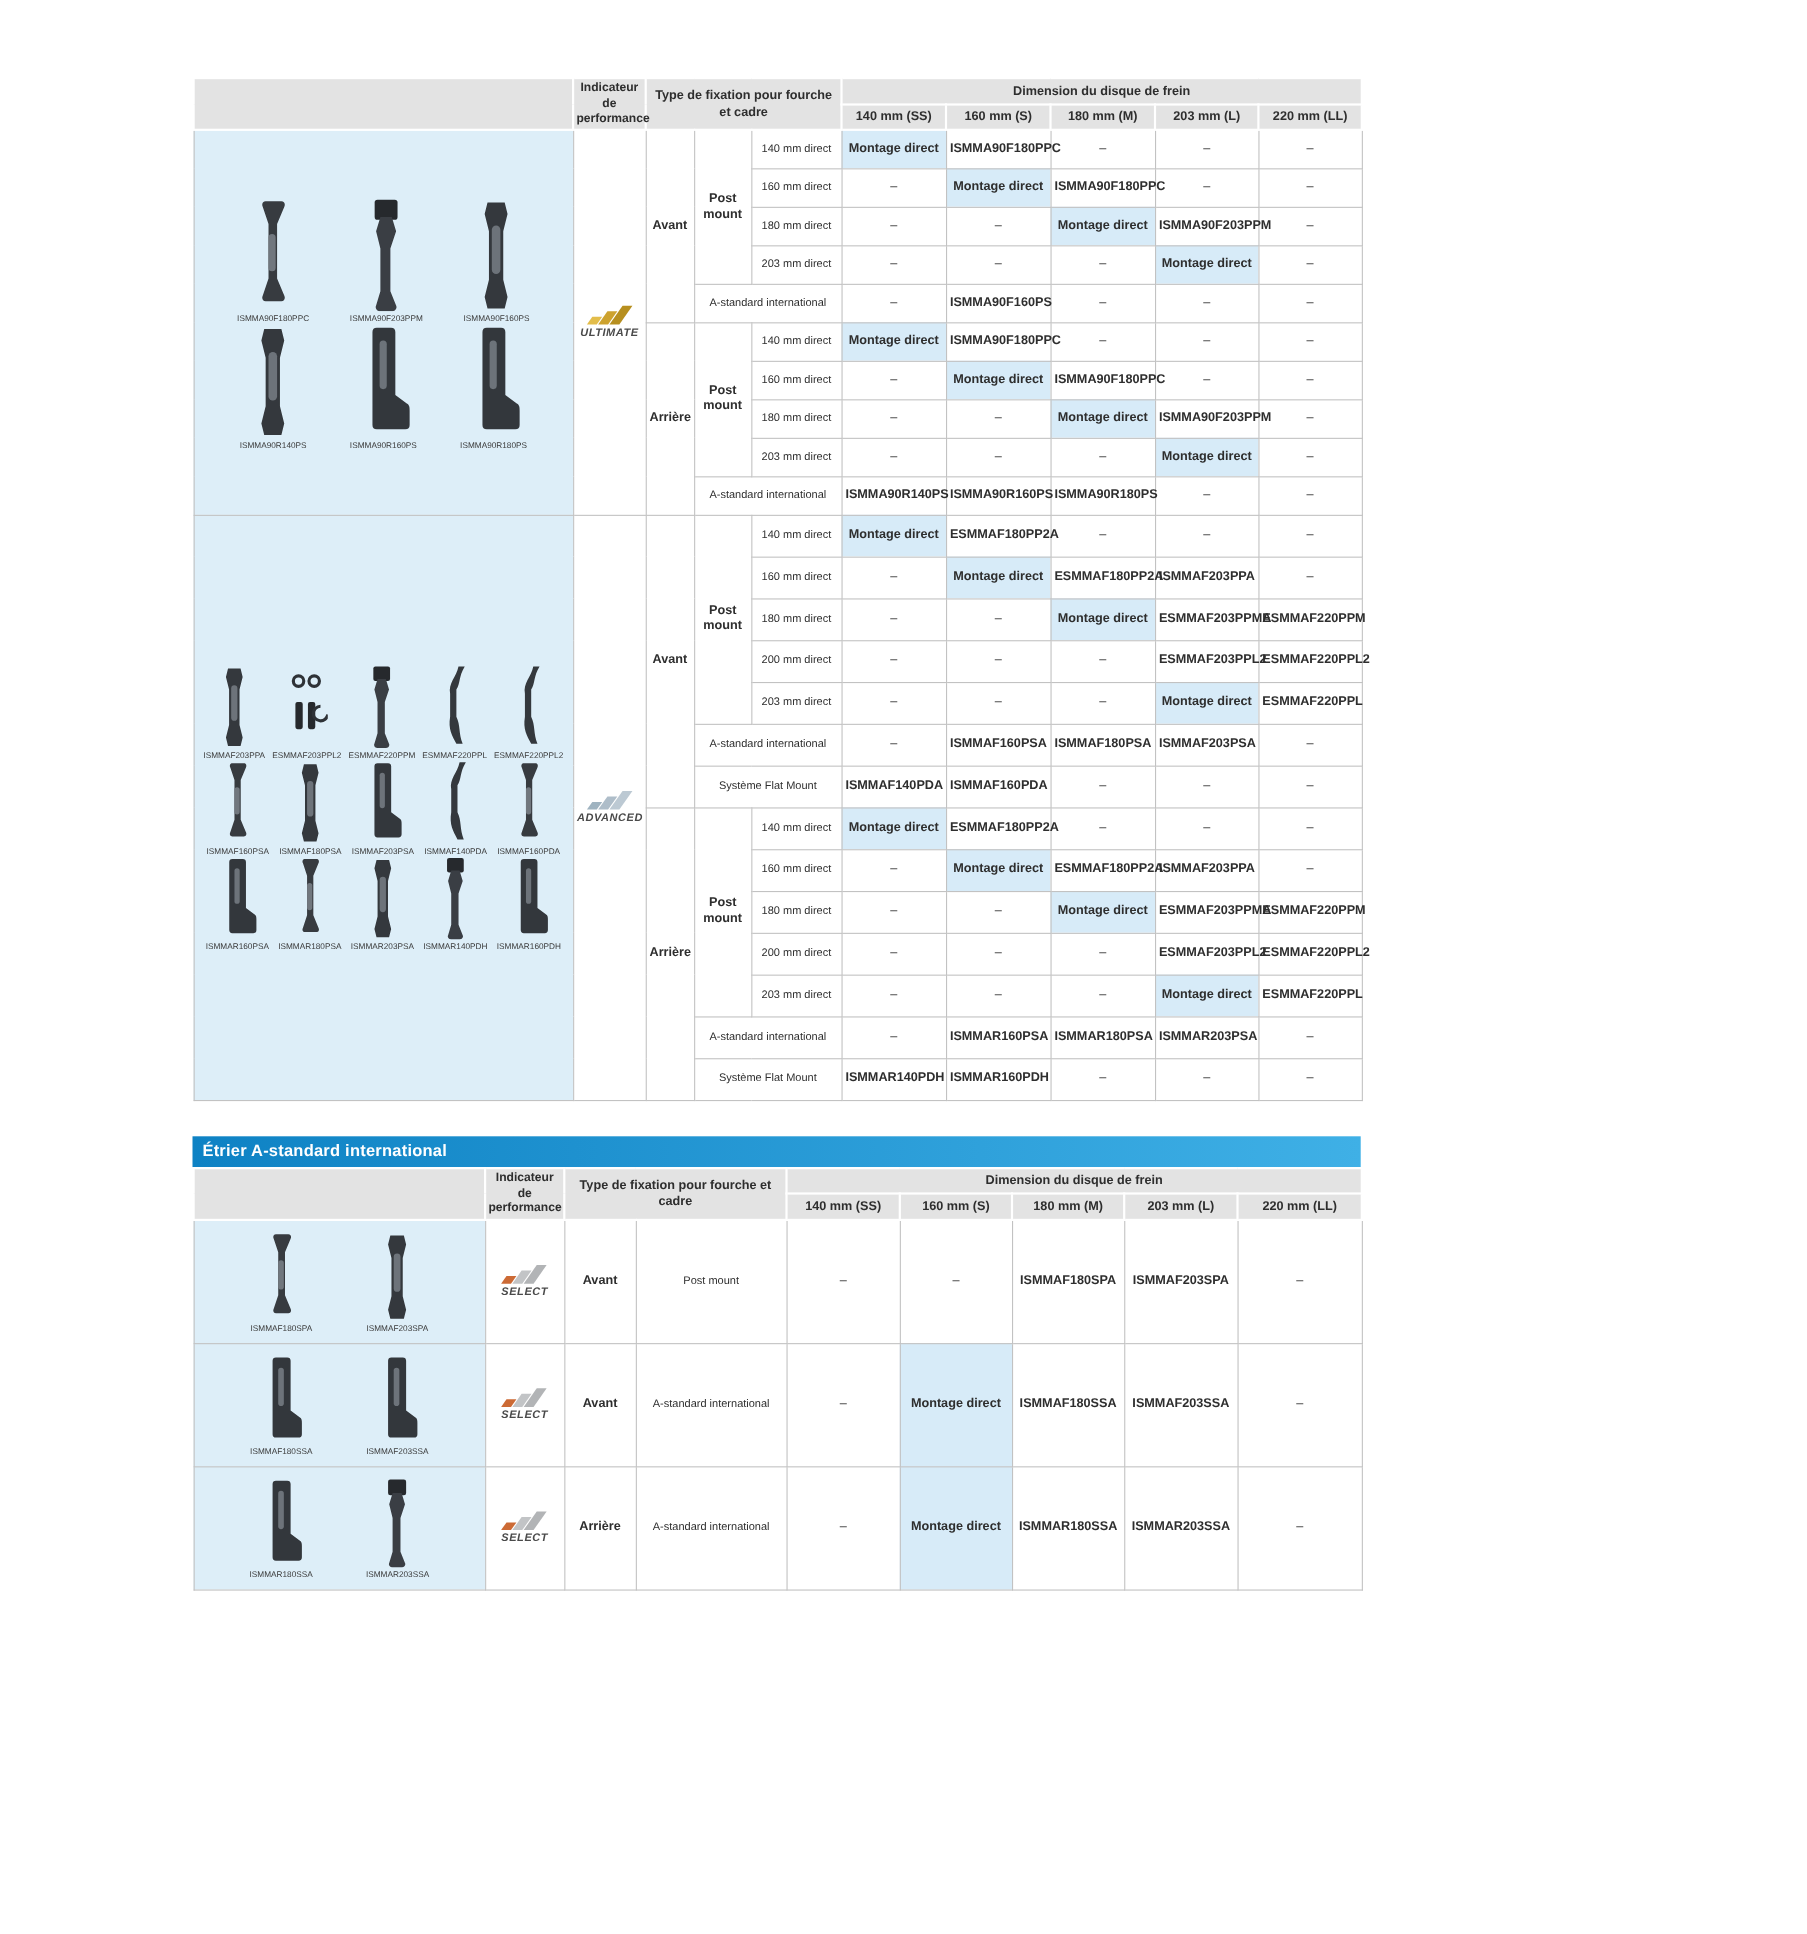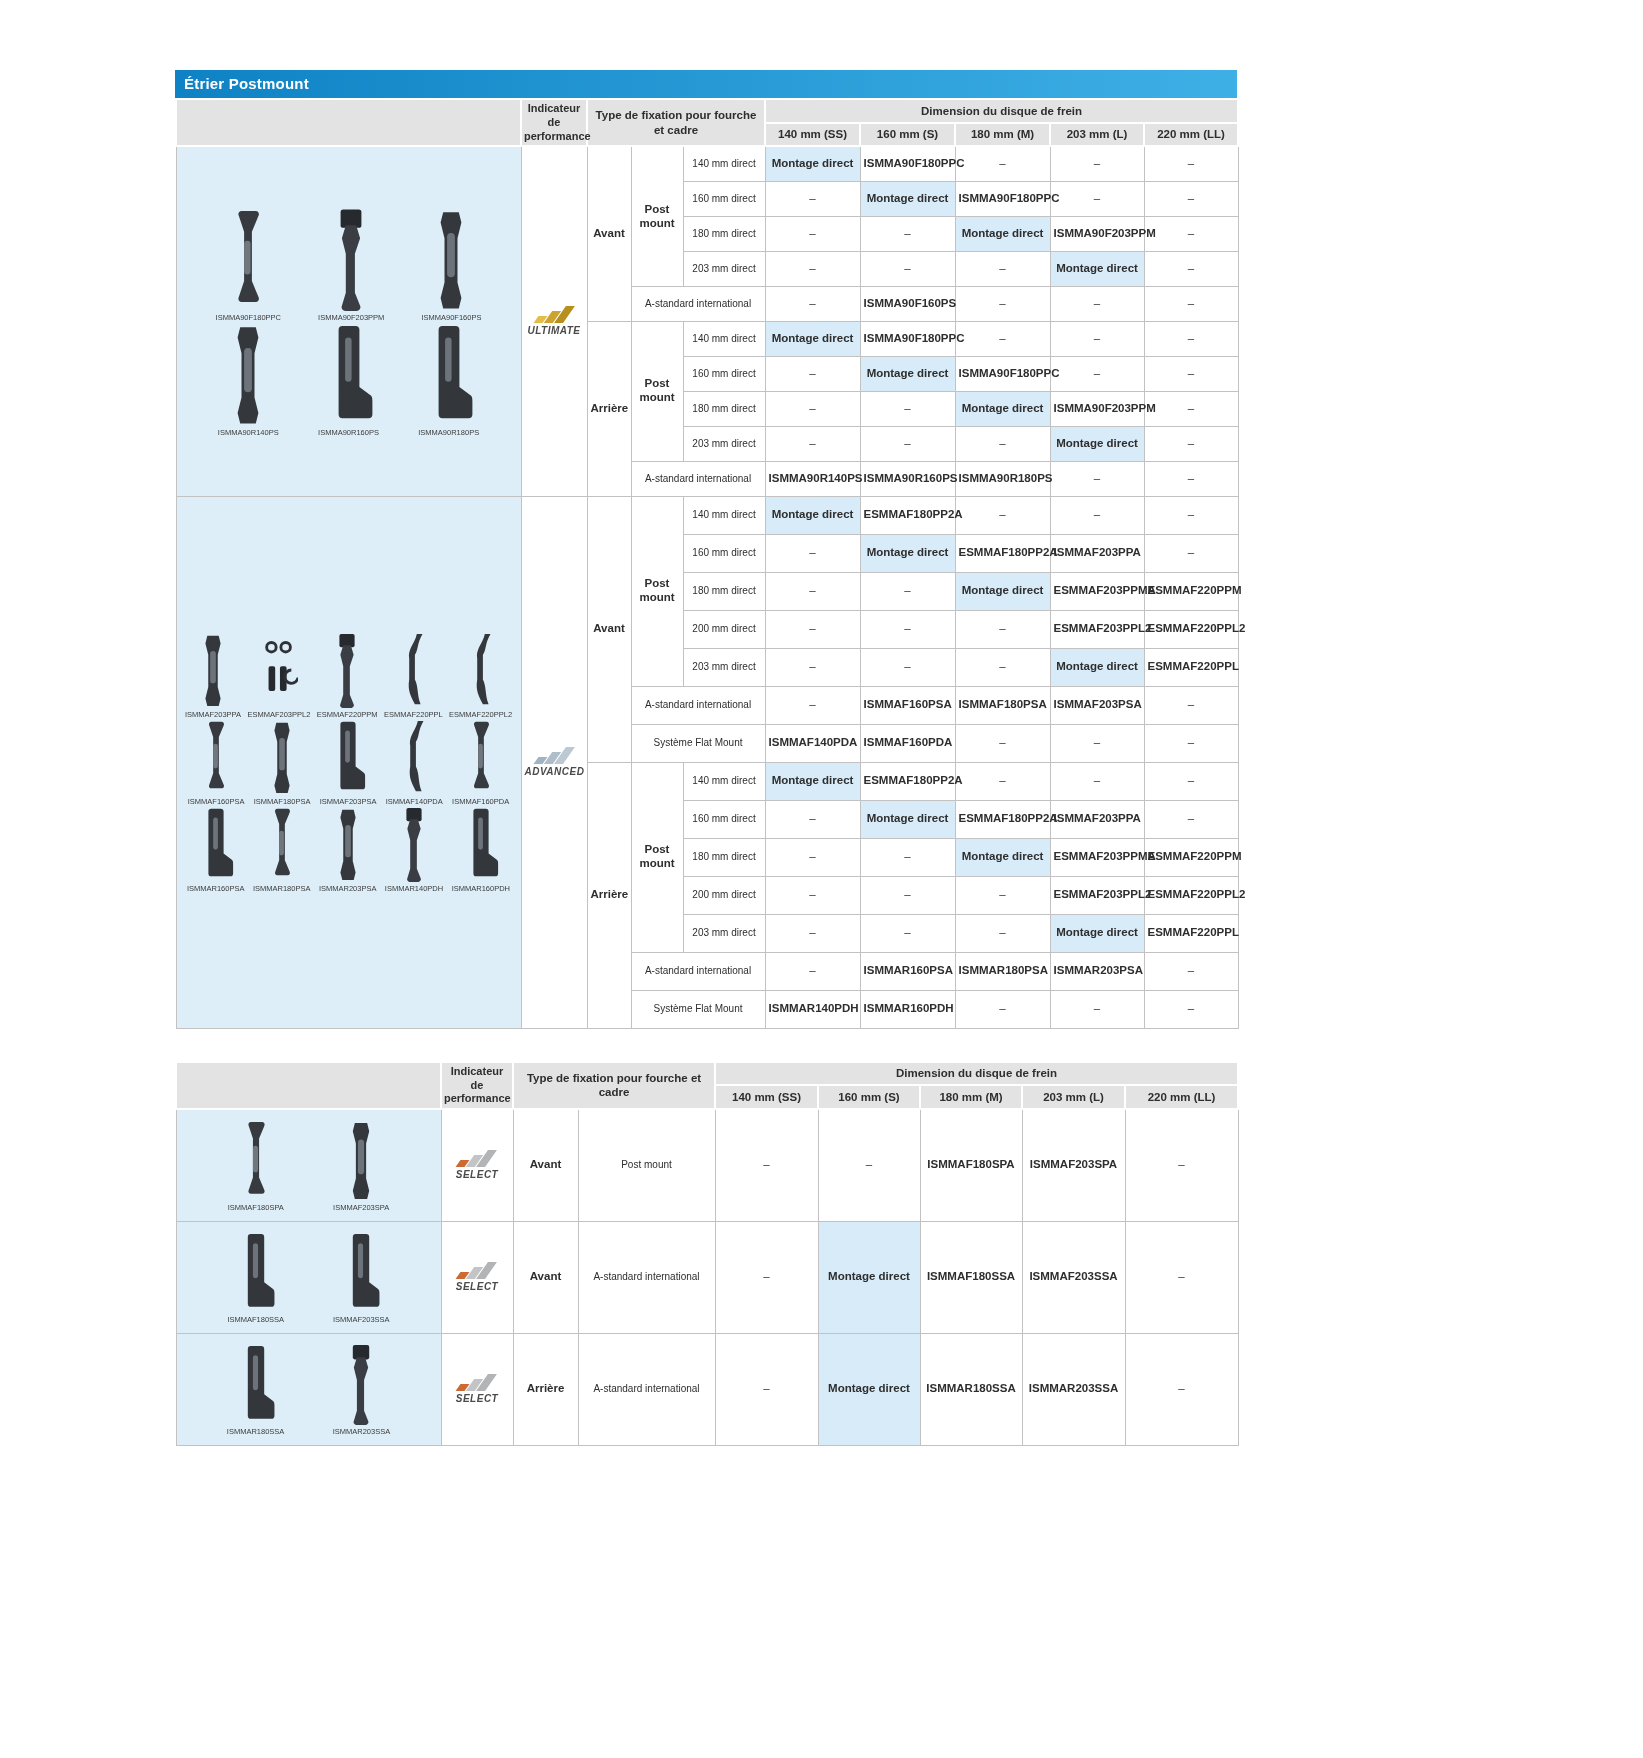--- a/index.html
+++ b/index.html
@@ -33,21 +33,20 @@
   .chip.s{height:7px}.chip.m{height:12px}.chip.l{height:17px}
   .logotext{font-size:10px;font-weight:bold;font-style:italic;color:#4a4a4a;letter-spacing:.5px}
   .gap{height:32px}
 </style>
 </head>
 <body>
 
 <div class="page">
   <div class="content">
 
-    <div class="titlebar">Étrier Postmount</div>
     <table>
       <colgroup>
         <col style="width:345px">
           <col style="width:66px">
           <col style="width:44px">
         <col style="width:52px">
           <col style="width:82px">
         <col style="width:95px">
           <col style="width:95px">
           <col style="width:95px">
@@ -449,20 +448,21 @@
             <td class="cell bold">ISMMAR160PDH</td>
             <td class="cell">–</td>
             <td class="cell">–</td>
             <td class="cell">–</td>
           </tr>
         </tbody>
     </table>
 
     <div class="gap"></div>
 
+    <div class="titlebar">Étrier A-standard international</div>
     <table>
       <colgroup>
         <col style="width:265px">
           <col style="width:72px">
           <col style="width:65px">
         <col style="width:137px">
         <col style="width:103px">
           <col style="width:102px">
           <col style="width:102px">
         <col style="width:103px">

